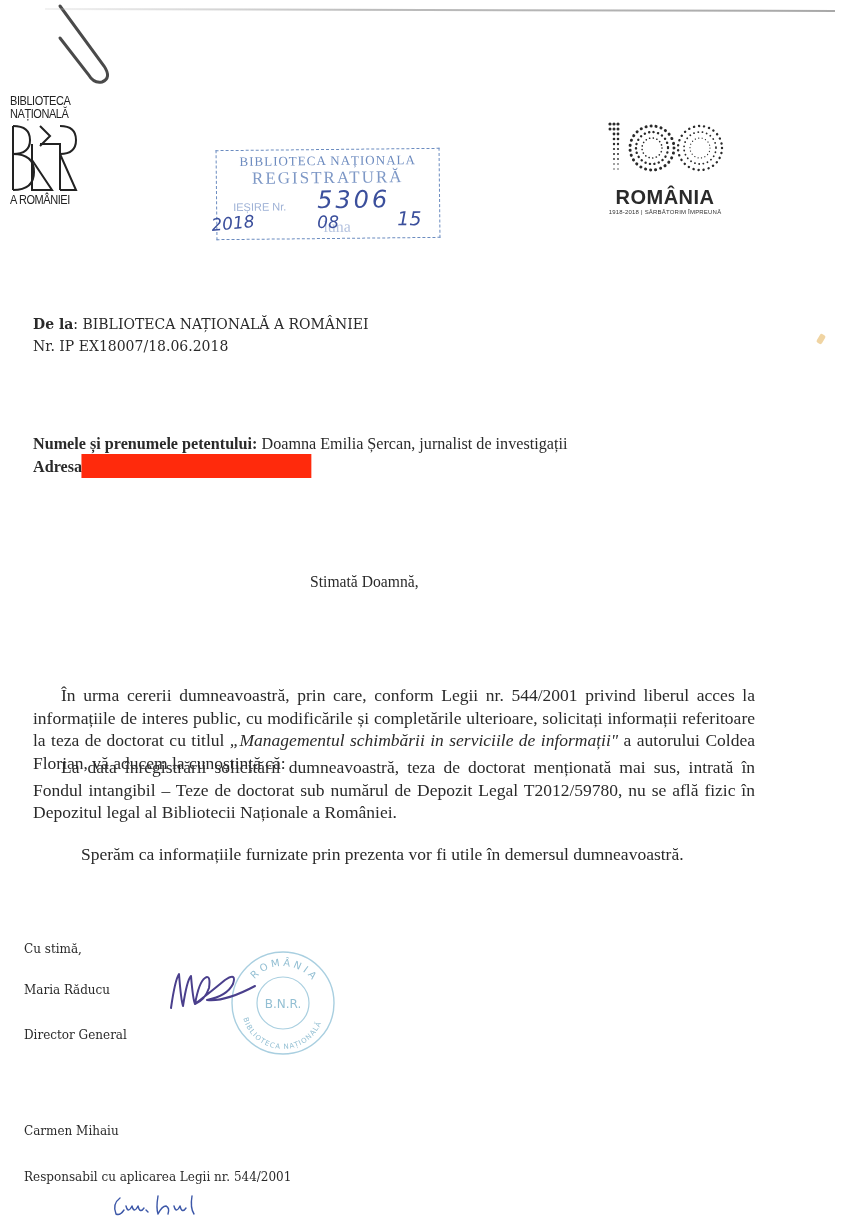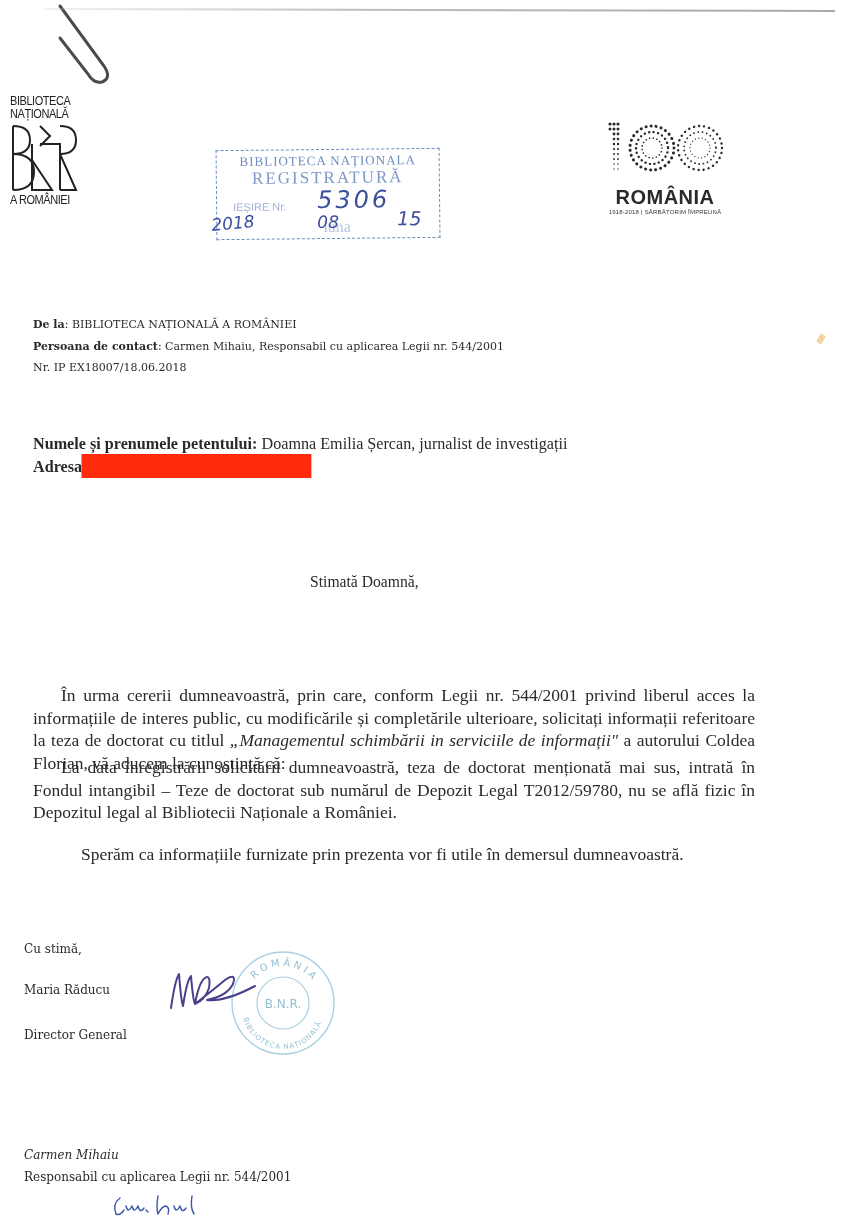--- a/index.html
+++ b/index.html
@@ -27,39 +27,39 @@
     .reg-stamp .year { position: absolute; left: -6px; top: 62px; font-size: 17px; transform: rotate(-5deg); }
     .reg-stamp .month { position: absolute; left: 100px; top: 62px; font-size: 17px; }
     .reg-stamp .day { position: absolute; left: 180px; top: 58px; font-size: 19px; }
     .reg-stamp .dots { position: absolute; left: 64px; top: 68px; font-size: 16px; color: #b6c4e0; font-family: Liberation Serif, serif; margin-left: 42px; }
     
     .ro-logo { left: 600px; top: 120px; width: 130px; text-align: center; }
     .ro-logo .ro-title { font-family: "Liberation Sans", "DejaVu Sans", sans-serif; font-size: 20px; font-weight: bold;
                          color: #2a2a2a; letter-spacing: 0.5px; margin-top: 2px; }
     .ro-logo .ro-sub { font-family: "Liberation Sans", sans-serif; font-size: 6px; color: #333; letter-spacing: 0.2px; white-space: nowrap; }
     
-    .hdr { left: 33px; top: 314px; font-size: 11px; line-height: 21.5px; }
+    .hdr { left: 33px; top: 314px; font-size: 14px; line-height: 21.5px; }
     .hdr .row { white-space: nowrap; }
     .hdr b { font-weight: bold; }
     .pet { left: 33px; top: 433px; font-family: Liberation Serif, serif; font-size: 17px; line-height: 21px; }
     .pet .row { white-space: nowrap; transform: scaleX(0.95); transform-origin: left; }
     .redact { display: inline-block; width: 242px; height: 24px; background: #ff2a0c; vertical-align: -6px; margin-left: -1px; }
     .greet { left: 310px; top: 572px; font-family: "Liberation Serif", serif; font-size: 17px; transform: scaleX(0.92); transform-origin: left; white-space: nowrap; }
     .para { left: 33px; width: 722px; font-family: "Liberation Serif", serif; font-size: 17.5px; line-height: 22.5px;
             text-align: justify; text-align-last: left; }
     .para .ind { display: inline-block; width: 28px; }
     .p1 { top: 647px; margin-top: 37px; }
     .p2 { top: 756px; }
     .p3 { top: 843px; }
     .p3 .ind { width: 48px; }
     .sign { left: 24px; font-size: 12px; white-space: nowrap; }
     .s1 { top: 942px; }
     .s2 { top: 983px; }
     .s3 { top: 1028px; }
-    .s4 { top: 1148px; font-style: italic; }
+    .s4 { top: 1124px; }
     .s5 { top: 1170px; }
     .sig1 { left: 165px; top: 960px; }
     .bnr-stamp { left: 228px; top: 948px; }
     .sig2 { left: 110px; top: 1192px; }
     .speck { left: 818px; top: 334px; width: 6px; height: 10px; background: #e9c27a; border-radius: 2px; transform: rotate(30deg); opacity: 0.7; }
     .clip { left: 52px; top: 0px; }
   </style>
 </head>
 <body>
 
@@ -140,23 +140,20 @@
   <div class="ro-title">ROMÂNIA</div>
   <div class="ro-sub">1918-2018 | SĂRBĂTORIM ÎMPREUNĂ</div>
 </div>
 
 <div class="abs speck"></div>
 
 <div class="abs hdr">
   <div class="row">
     <b>De la</b><span>: BIBLIOTECA NAȚIONALĂ A ROMÂNIEI</span>
   </div>
-  <div class="row">
-    <b>Persoana de contact</b><span>: Carmen Mihaiu, Responsabil cu aplicarea Legii nr.  544/2001</span>
-  </div>
   <div class="row">Nr. IP EX18007/18.06.2018</div>
 </div>
 
 <div class="abs pet">
   <div class="row">
     <b>Numele și prenumele petentului:</b><span> Doamna Emilia Șercan, jurnalist de investigații</span>
   </div>
   <div class="row">
     <b>Adresa</b><span class="redact"></span>
   </div>

